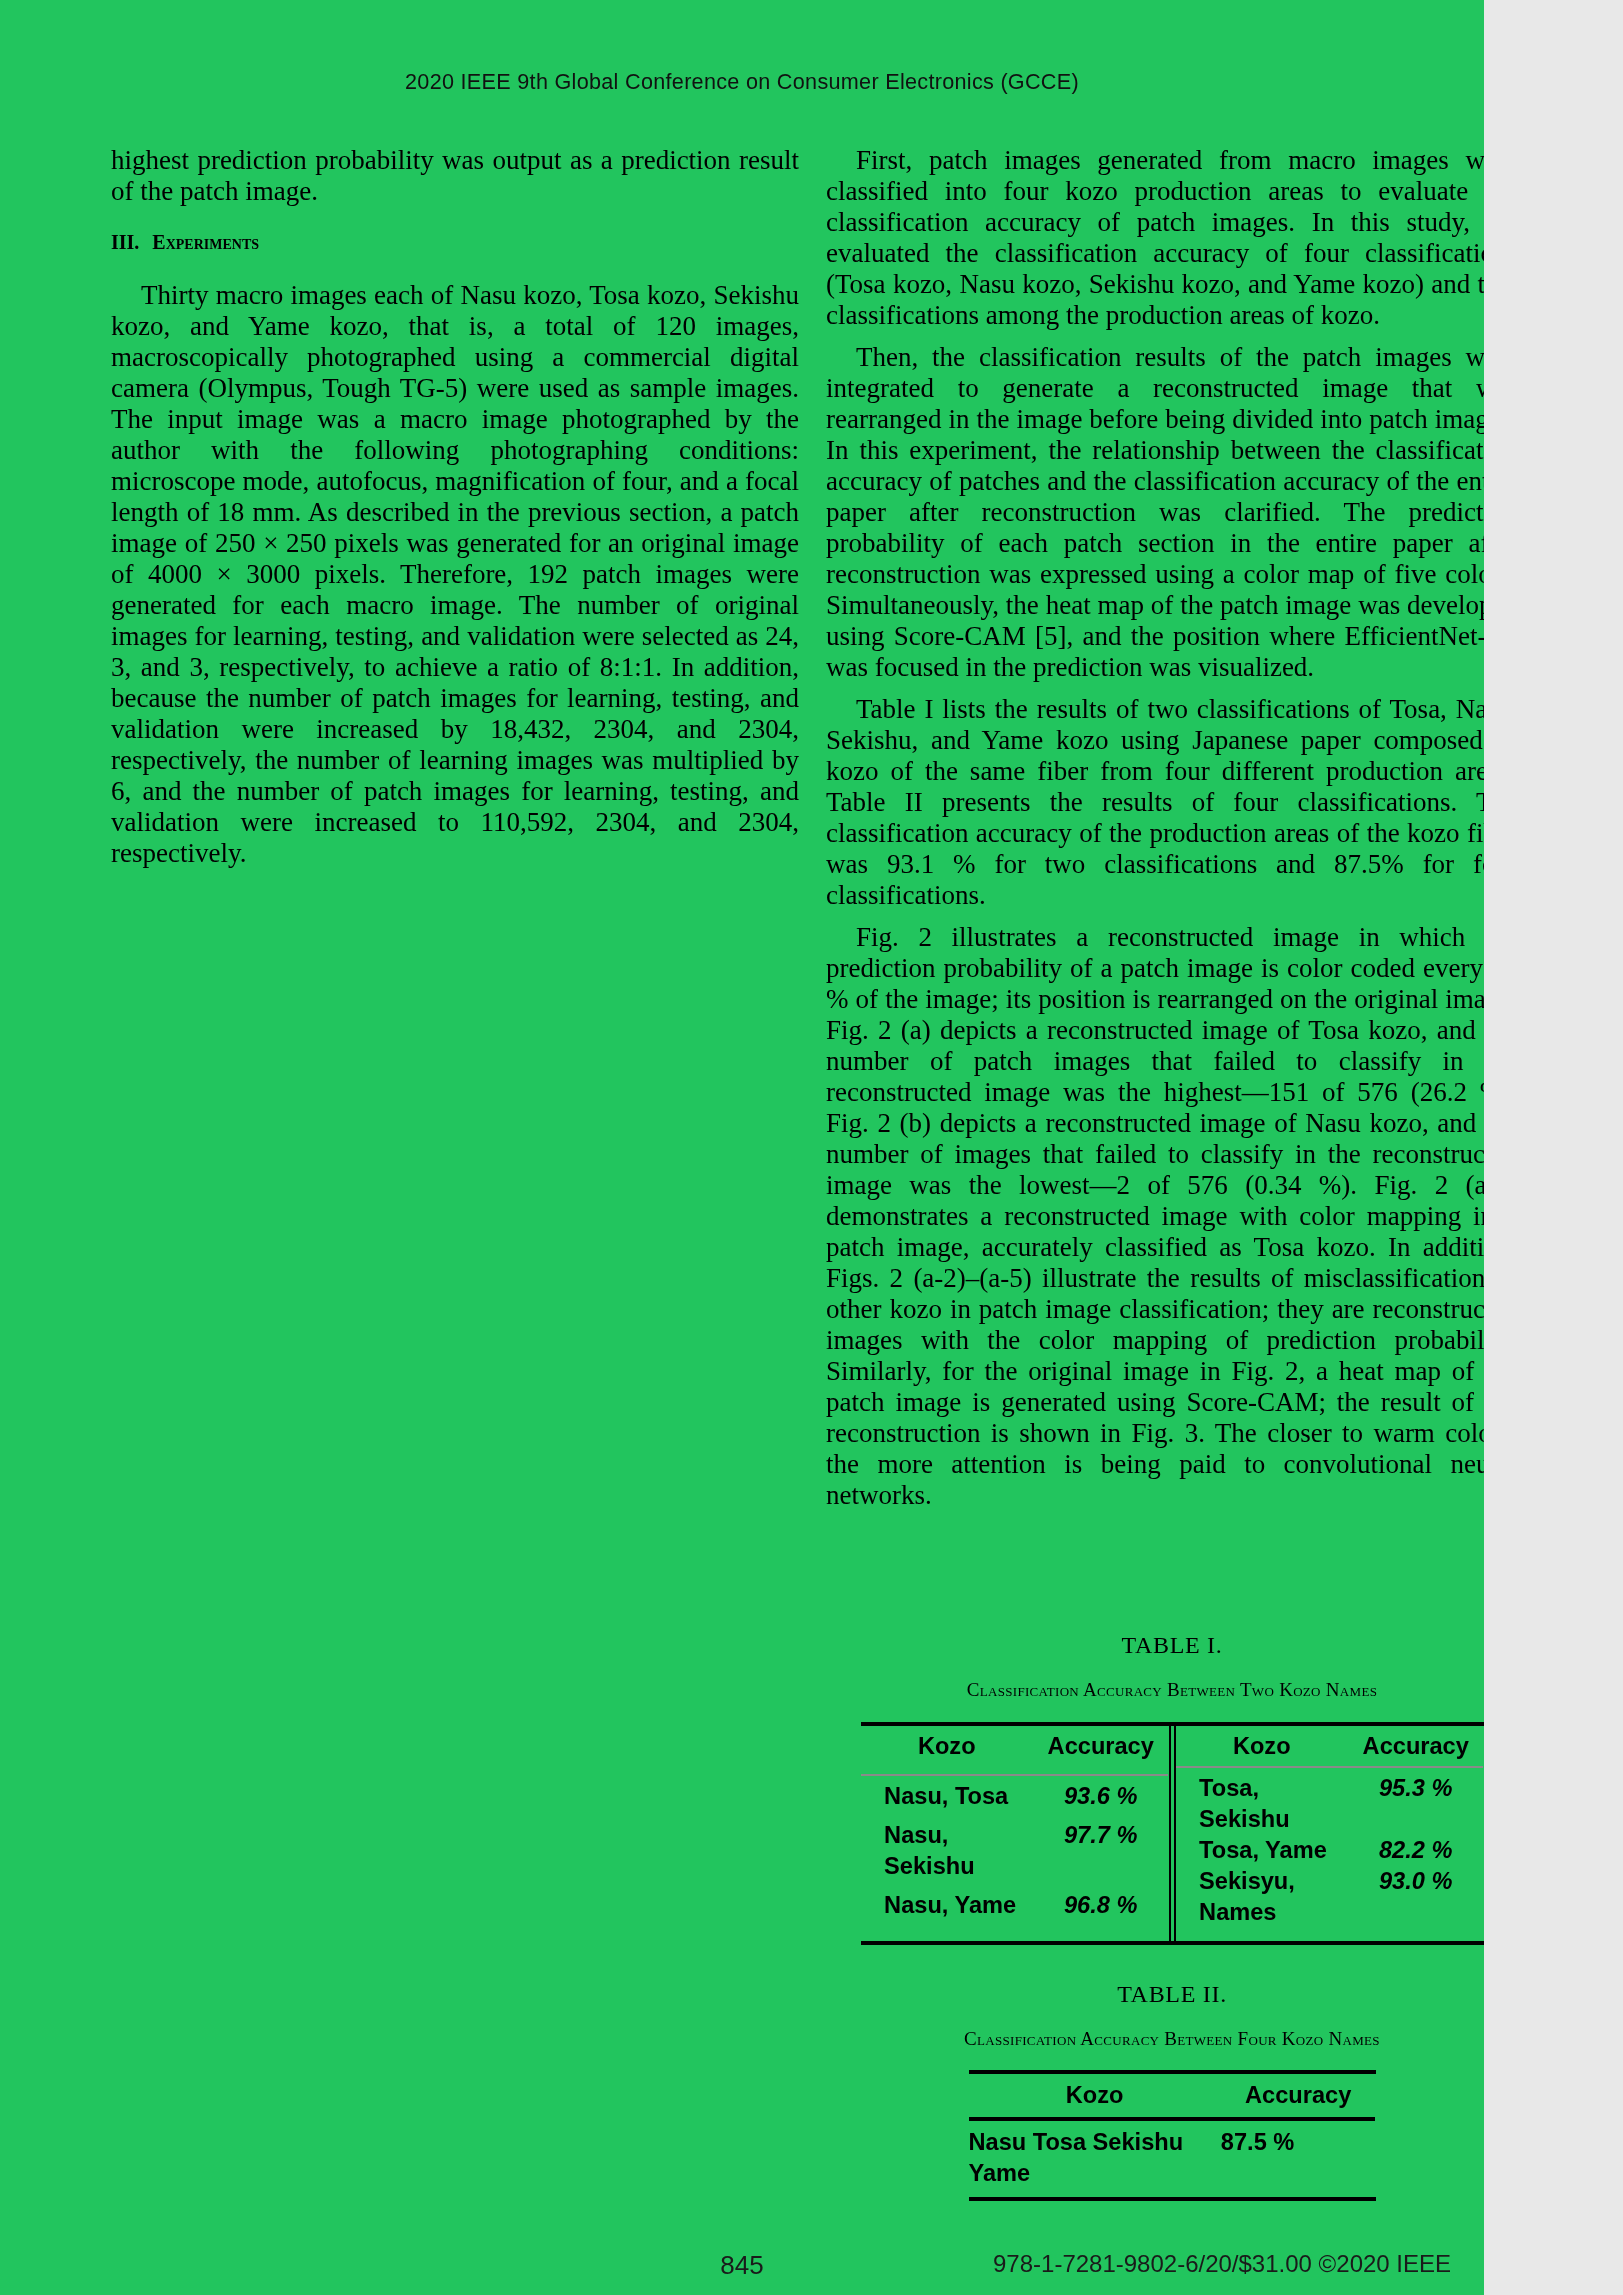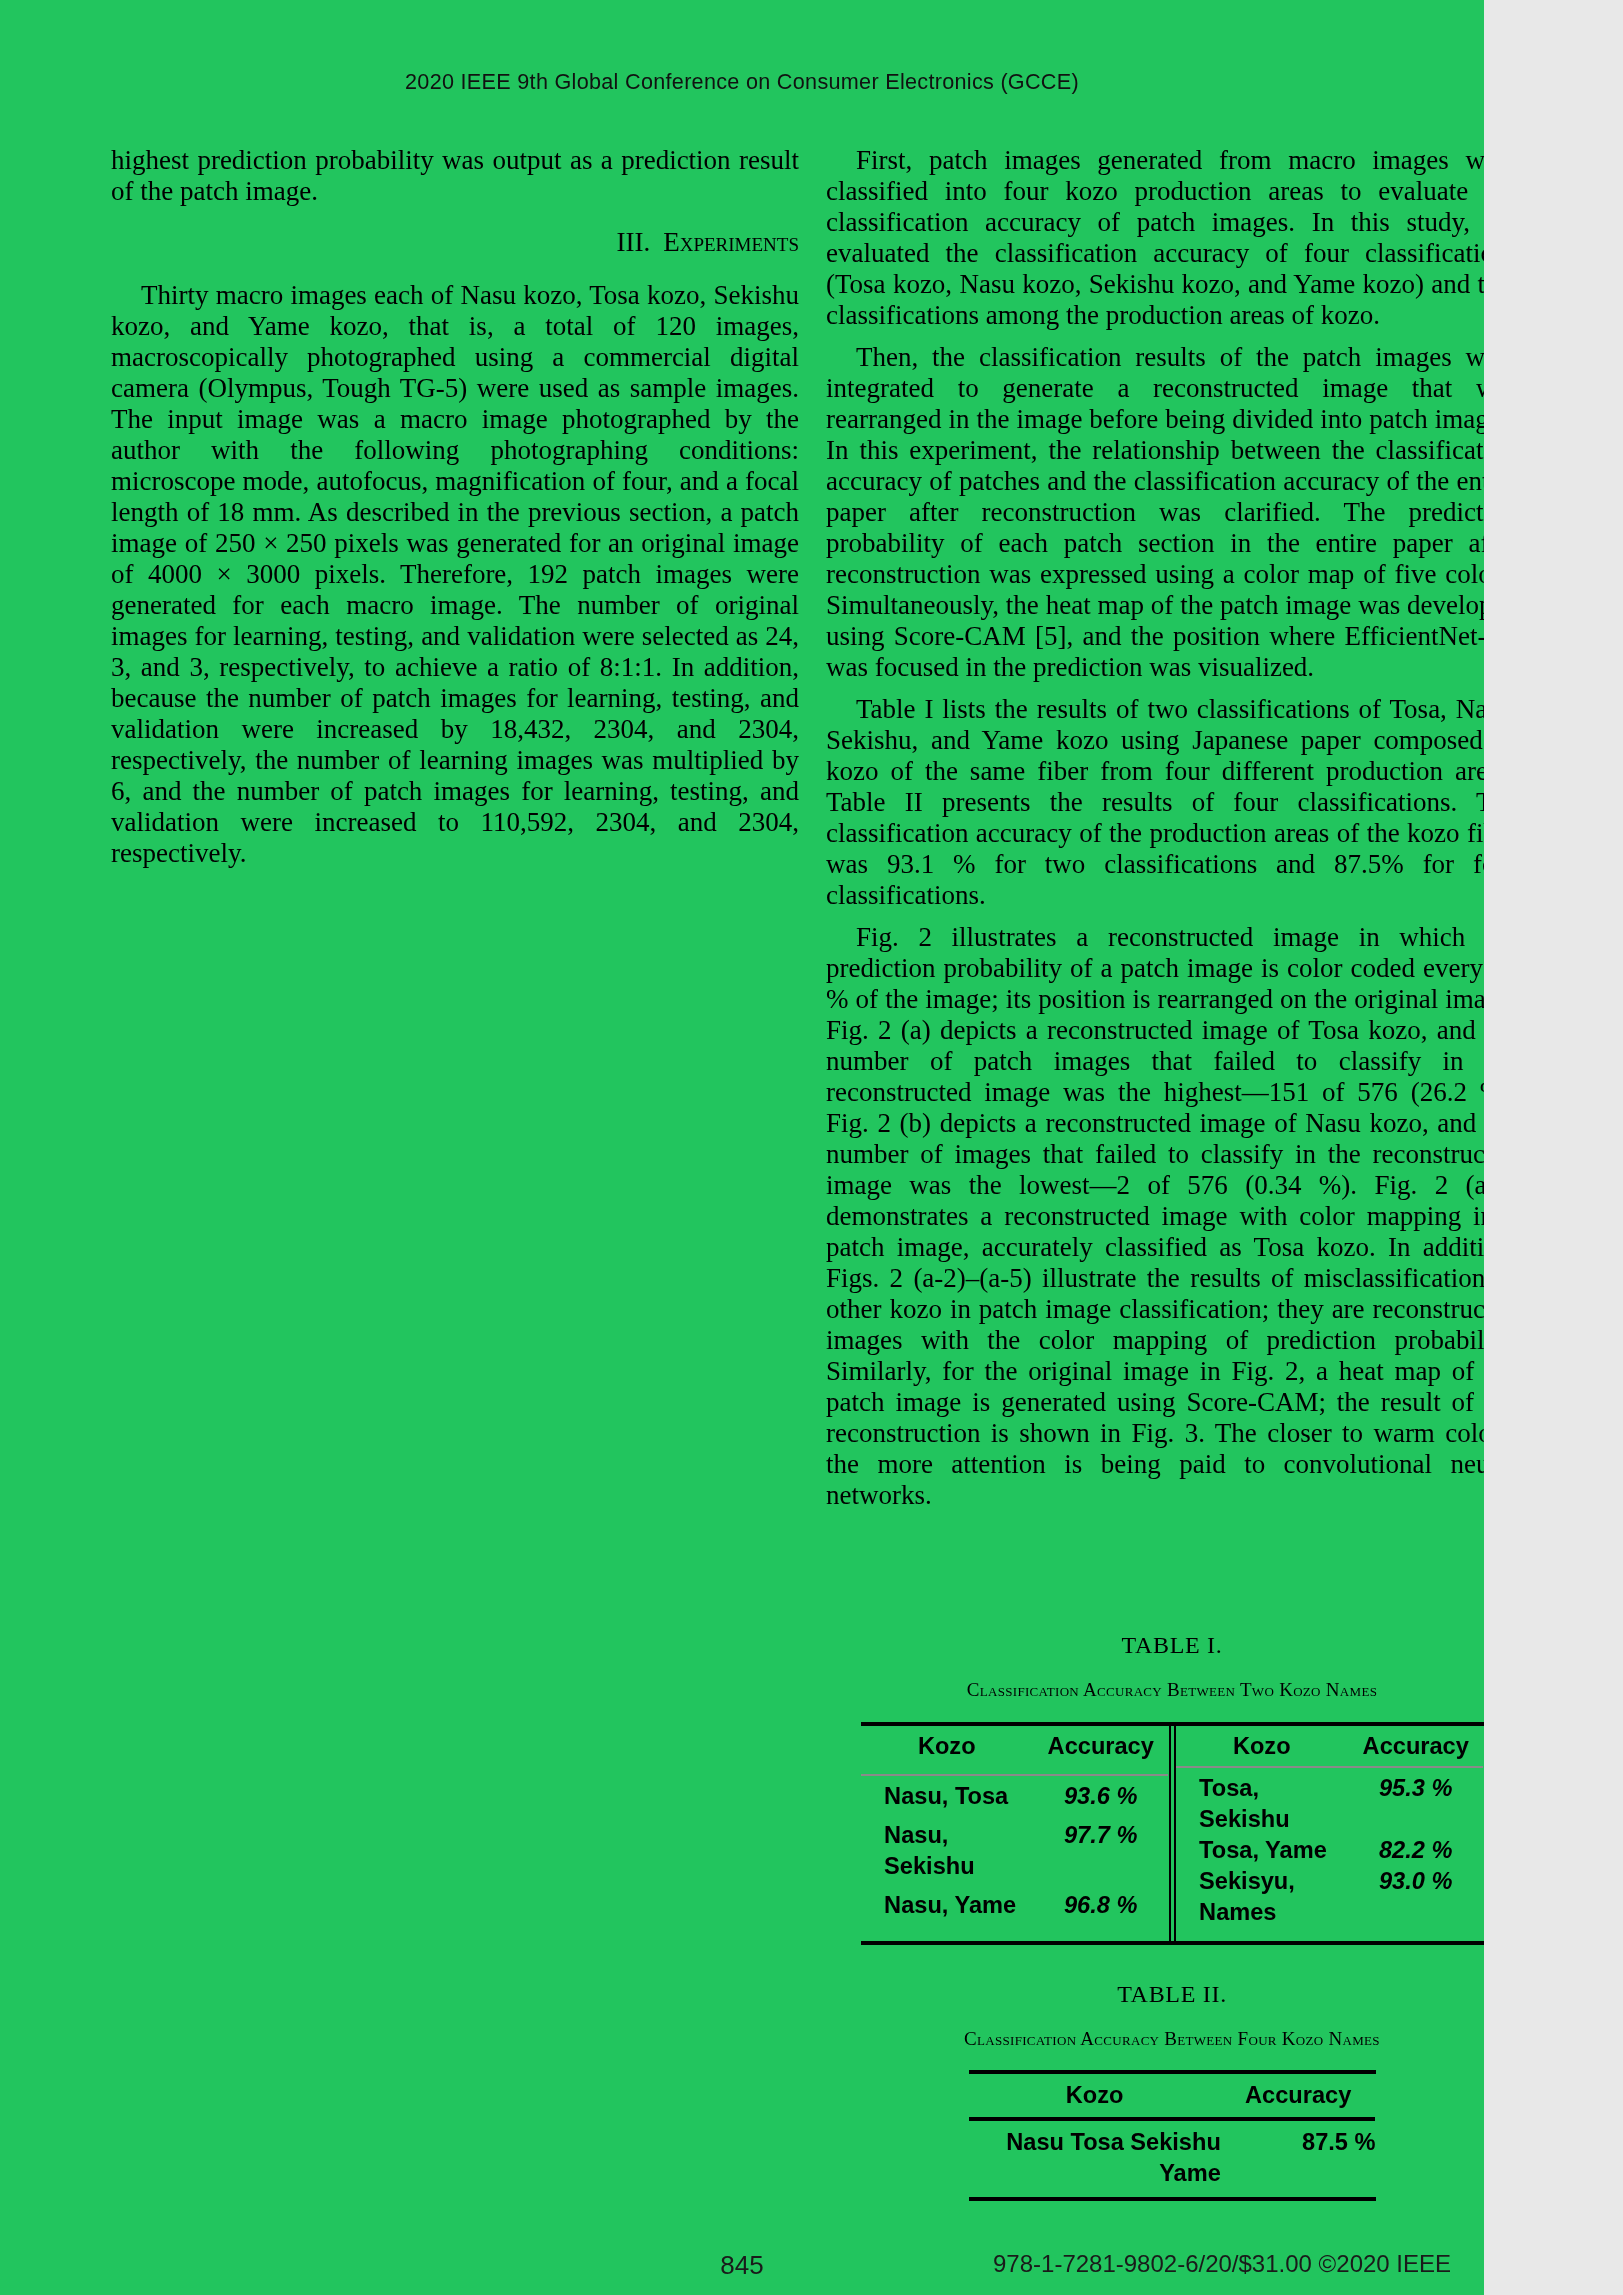--- a/index.html
+++ b/index.html
@@ -17,22 +17,22 @@
     font-family:"Liberation Sans","DejaVu Sans",sans-serif;
     font-size:21.6px;letter-spacing:0.3px;color:#111;
   }
   .col{position:absolute;top:145px;font-size:27px;line-height:31px;text-align:justify;}
   .col.left{left:111px;width:688px;}
   .col.right{left:826px;width:692px;}
   .col p{margin:0 0 11px 0;}
   .col p.indent{text-indent:30px;}
   .sec{
     margin:19.6px 0 22px 0;
-    text-align:right;
-    font-size:27px;font-weight:normal;
+    text-align:left;
+    font-size:20px;font-weight:bold;
     font-variant:small-caps;
   }
   .sec .secnum{margin-right:13px;}
   .figcap{
     position:absolute;left:111px;width:688px;top:2009px;
     text-align:center;font-size:23px;
   }
   
   .tblblock{margin-top:119px;}
   .tblblock.second{margin-top:34px;}
@@ -55,21 +55,21 @@
   }
   .t1 .kcell{text-align:left;padding-left:23.6px;}
   .t1 .acell{text-align:center;font-style:italic;}
   .t2{
     display:grid;grid-template-columns:62% 38%;width:407px;margin:15.7px auto 0 auto;
     border-top:4.6px solid #000;border-bottom:4.6px solid #000;
     font-family:"Liberation Sans","DejaVu Sans",sans-serif;
     font-weight:bold;font-size:23.6px;line-height:31px;
   }
   .t2 .hcell{text-align:center;padding:6.5px 0 5.2px 0;border-bottom:4.6px solid #000;}
-  .t2 .dcell{text-align:right;padding:6.5px 0 7.9px 0;}
+  .t2 .dcell{text-align:left;padding:6.5px 0 7.9px 0;}
   
   .footer{
     position:absolute;top:2250px;left:0;width:100%;
     font-family:"Liberation Sans","DejaVu Sans",sans-serif;color:#1a1a1a;
   }
   .pageno{position:absolute;left:0;right:0;text-align:center;font-size:26px;}
   .isbn{position:absolute;left:993px;font-size:24px;}
 </style>
 </head>
 <body>

